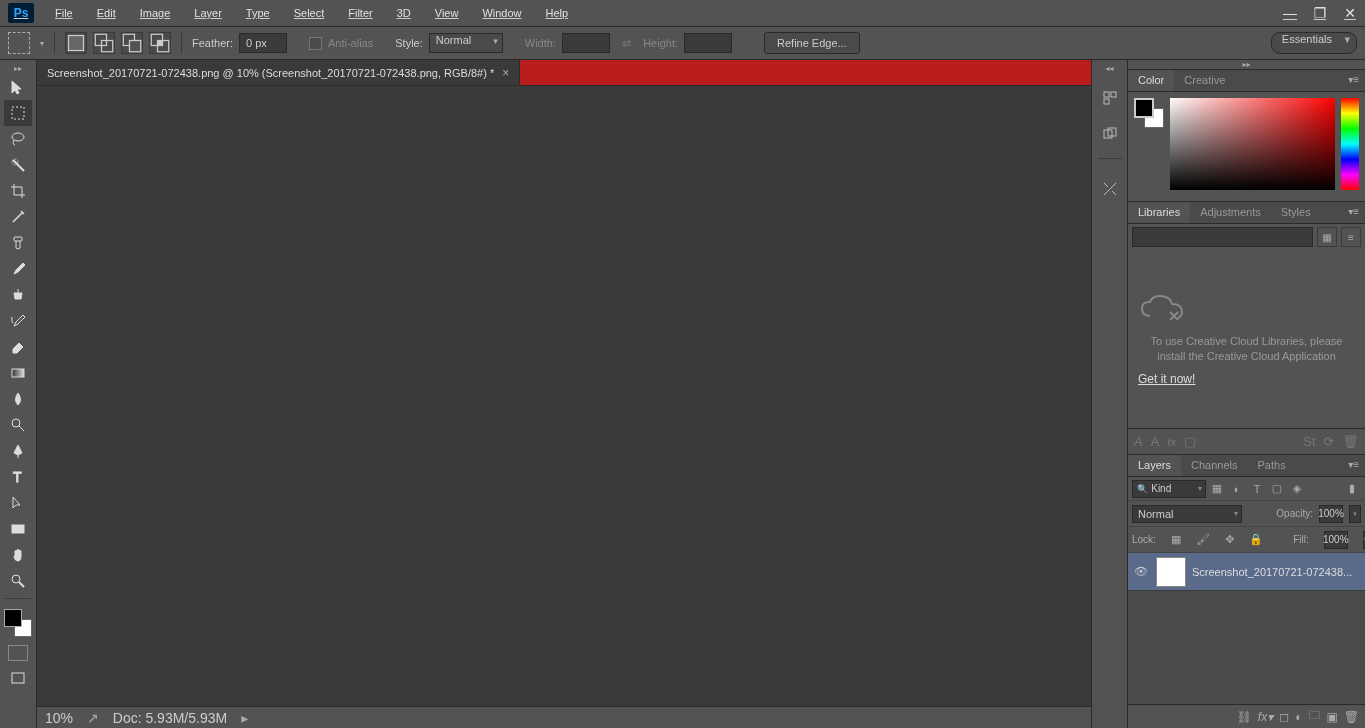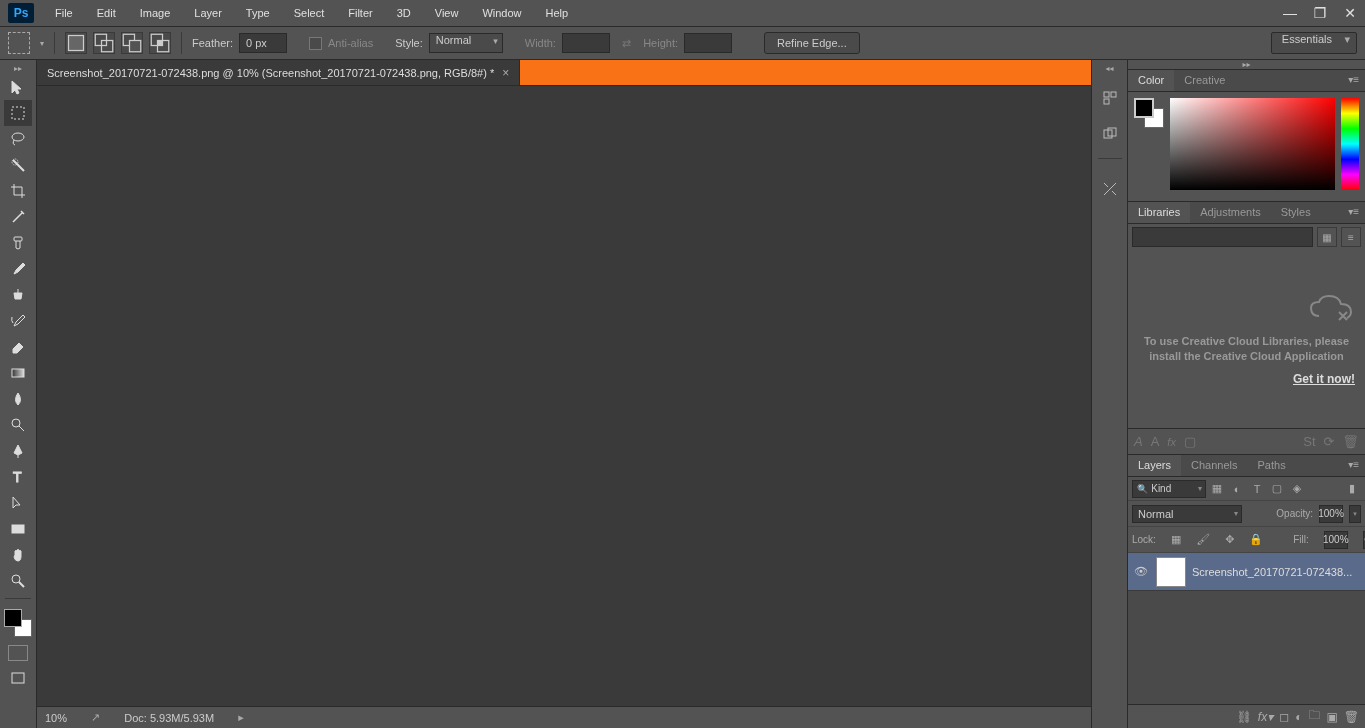--- a/index.html
+++ b/index.html
@@ -1,71 +1,71 @@
 <!DOCTYPE html>
 <html><head>
 <meta charset="utf-8">
 <style>
 * { margin: 0; padding: 0; box-sizing: border-box; font-family: "Segoe UI", Tahoma, sans-serif; }
 body { background: #535353; color: #ccc; font-size: 11px; width: 1365px; height: 728px; overflow: hidden; user-select: none; }
-.menubar { height: 27px; background: #535353; display: flex; align-items: center; border-bottom: 1px solid #2a2a2a; }
+.menubar { height: 27px; background: #535353; display: flex; align-items: center; border-bottom: 1px solid #2a2a2a; text-decoration: underline; }
 .ps-logo { width: 26px; height: 20px; background: #001e36; color: #31a8ff; font-weight: bold; font-size: 12px; display: flex; align-items: center; justify-content: center; margin: 0 10px 0 8px; border-radius: 2px; }
 .menubar-items { display: flex; gap: 2px; }
 .menubar-item { padding: 6px 11px; color: #e0e0e0; cursor: default; }
 .win-controls { margin-left: auto; display: flex; }
 .win-btn { width: 30px; height: 22px; display: flex; align-items: center; justify-content: center; color: #e0e0e0; font-size: 14px; }
 .optionsbar { height: 33px; background: #535353; border-bottom: 1px solid #2a2a2a; display: flex; align-items: center; padding: 0 8px; gap: 6px; }
 .opt-tool-icon { width: 22px; height: 22px; border: 1px dashed #aaa; margin-right: 4px; }
 .opt-sep { width: 1px; height: 22px; background: #3a3a3a; margin: 0 4px; }
 .opt-icon-btn { width: 22px; height: 22px; border: 1px solid #3a3a3a; background: #4a4a4a; display: flex; align-items: center; justify-content: center; }
 .opt-label { color: #ccc; font-size: 11px; }
 .opt-field { background: #3a3a3a; border: 1px solid #2a2a2a; color: #ccc; height: 20px; padding: 0 6px; font-size: 11px; width: 48px; }
 .opt-checkbox { width: 13px; height: 13px; border: 1px solid #777; background: #4a4a4a; }
 .opt-select { background: #4a4a4a; border: 1px solid #2a2a2a; color: #ccc; height: 20px; padding: 0 18px 0 6px; font-size: 11px; position: relative; }
 .opt-select::after { content: "▾"; position: absolute; right: 4px; top: 2px; color: #aaa; font-size: 9px; }
 .opt-button { background: #4a4a4a; border: 1px solid #2a2a2a; color: #ccc; height: 22px; padding: 0 12px; font-size: 11px; border-radius: 3px; }
-.workspace-chooser { margin-left: auto; background: #4a4a4a; border: 1px solid #2a2a2a; height: 22px; padding: 0 24px 0 10px; font-size: 11px; position: relative; border-radius: 2px; }
+.workspace-chooser { margin-left: auto; background: #4a4a4a; border: 1px solid #2a2a2a; height: 22px; padding: 0 24px 0 10px; font-size: 11px; position: relative; border-radius: 9px; }
 .workspace-chooser::after { content: "▾"; position: absolute; right: 6px; color: #aaa; }
 .main-area { display: flex; height: calc(100% - 60px); }
 .toolbar { width: 37px; background: #535353; border-right: 1px solid #2a2a2a; display: flex; flex-direction: column; align-items: center; padding-top: 4px; }
 .tool-collapse { width: 100%; height: 10px; display: flex; justify-content: center; color: #aaa; font-size: 8px; }
 .tool-btn { width: 28px; height: 26px; display: flex; align-items: center; justify-content: center; color: #ddd; margin: 0; position: relative; }
 .tool-btn.active { background: #3a3a3a; }
 .tool-btn svg { width: 16px; height: 16px; stroke: #ddd; fill: none; }
 .tool-colors { margin-top: 6px; position: relative; width: 28px; height: 28px; }
 .tool-fg { position: absolute; top: 0; left: 0; width: 18px; height: 18px; background: #000; border: 1px solid #aaa; z-index: 2; }
 .tool-bg { position: absolute; bottom: 0; right: 0; width: 18px; height: 18px; background: #fff; border: 1px solid #666; }
 .tool-qm { width: 20px; height: 16px; border: 1px solid #888; margin-top: 8px; }
 .doc-host { flex: 1; display: flex; flex-direction: column; background: #3a3a3a; }
-.doc-tabs { height: 26px; background: #f97316; display: flex; border-bottom: 1px solid #2a2a2a; }
+.doc-tabs { height: 26px; background: #b91c1c; display: flex; border-bottom: 1px solid #2a2a2a; }
 .doc-tab { background: #3a3a3a; color: #ddd; padding: 5px 10px; font-size: 11px; display: flex; align-items: center; gap: 8px; border-right: 1px solid #2a2a2a; }
 .doc-tab-close { color: #aaa; font-size: 12px; }
 .canvas { flex: 1; background: #3a3a3a; }
-.statusbar { height: 22px; background: #535353; border-top: 1px solid #2a2a2a; display: flex; align-items: center; padding: 0 8px; gap: 24px; font-size: 11px; }
+.statusbar { height: 22px; background: #535353; border-top: 1px solid #2a2a2a; display: flex; align-items: center; padding: 0 8px; gap: 14px; font-size: 14px; }
 .status-arrow { color: #aaa; }
 .mid-dock { width: 36px; background: #535353; border-left: 1px solid #2a2a2a; display: flex; flex-direction: column; align-items: center; padding-top: 4px; gap: 6px; }
 .mid-dock-handle { width: 100%; height: 10px; display: flex; justify-content: center; color: #aaa; font-size: 8px; }
 .mid-dock-btn { width: 24px; height: 24px; display: flex; align-items: center; justify-content: center; color: #bbb; margin-top: 6px; }
 .right-dock { width: 238px; background: #535353; border-left: 1px solid #2a2a2a; display: flex; flex-direction: column; }
 .dock-handle { height: 10px; display: flex; justify-content: center; color: #aaa; font-size: 8px; border-bottom: 1px solid #2a2a2a; }
 .panel-tabs { height: 22px; background: #4a4a4a; display: flex; border-bottom: 1px solid #2a2a2a; }
 .panel-tab { padding: 4px 10px; font-size: 11px; color: #999; }
 .panel-tab.active { background: #535353; color: #ddd; }
 .panel-tabs .panel-menu { margin-left: auto; padding: 4px 6px; color: #aaa; font-size: 10px; }
 .color-panel { height: 110px; padding: 6px; display: flex; gap: 6px; border-bottom: 1px solid #2a2a2a; }
 .color-swatches { position: relative; width: 30px; height: 30px; }
 .color-fg { position: absolute; top: 0; left: 0; width: 20px; height: 20px; background: #000; border: 2px solid #ccc; z-index: 2; }
 .color-bg { position: absolute; bottom: 0; right: 0; width: 20px; height: 20px; background: #fff; border: 1px solid #666; }
 .color-field { flex: 1; height: 92px; background: linear-gradient(to bottom, transparent, #000), linear-gradient(to right, #fff, #f00); }
 .hue-strip { width: 18px; height: 92px; background: linear-gradient(to bottom, #f00, #ff0, #0f0, #0ff, #00f, #f0f, #f00); }
 .lib-panel { border-bottom: 1px solid #2a2a2a; }
 .lib-toolbar { height: 26px; display: flex; align-items: center; padding: 0 4px; gap: 4px; }
 .lib-dropdown { flex: 1; height: 20px; background: #3a3a3a; border: 1px solid #2a2a2a; }
 .lib-view-btn { width: 20px; height: 20px; border: 1px solid #3a3a3a; display: flex; align-items: center; justify-content: center; color: #aaa; font-size: 10px; }
-.lib-body { height: 178px; display: flex; flex-direction: column; align-items: flex-end; justify-content: center; padding: 10px; text-align: center; gap: 8px; font-weight: bold; }
+.lib-body { height: 178px; display: flex; flex-direction: column; align-items: flex-start; justify-content: center; padding: 10px; text-align: center; gap: 8px; }
 .lib-cloud-icon { color: #888; }
 .lib-msg { color: #999; font-size: 11px; line-height: 1.4; }
 .lib-link { color: #ddd; text-decoration: underline; font-size: 12px; }
 .lib-footer { height: 26px; border-top: 1px solid #2a2a2a; display: flex; align-items: center; gap: 8px; padding: 0 6px; }
 .lib-footer-icon { color: #777; font-size: 13px; }
 .lib-footer-spacer { flex: 1; }
 .layers-panel { flex: 1; display: flex; flex-direction: column; }
 .layers-filter { height: 24px; display: flex; align-items: center; padding: 0 4px; gap: 2px; border-bottom: 1px solid #444; }
 .layers-kind { width: 74px; height: 18px; background: #3a3a3a; border: 1px solid #2a2a2a; font-size: 10px; padding: 0 4px; display: flex; align-items: center; gap: 3px; position: relative; }
 .layers-kind::after { content: "▾"; position: absolute; right: 3px; font-size: 8px; color: #888; }

